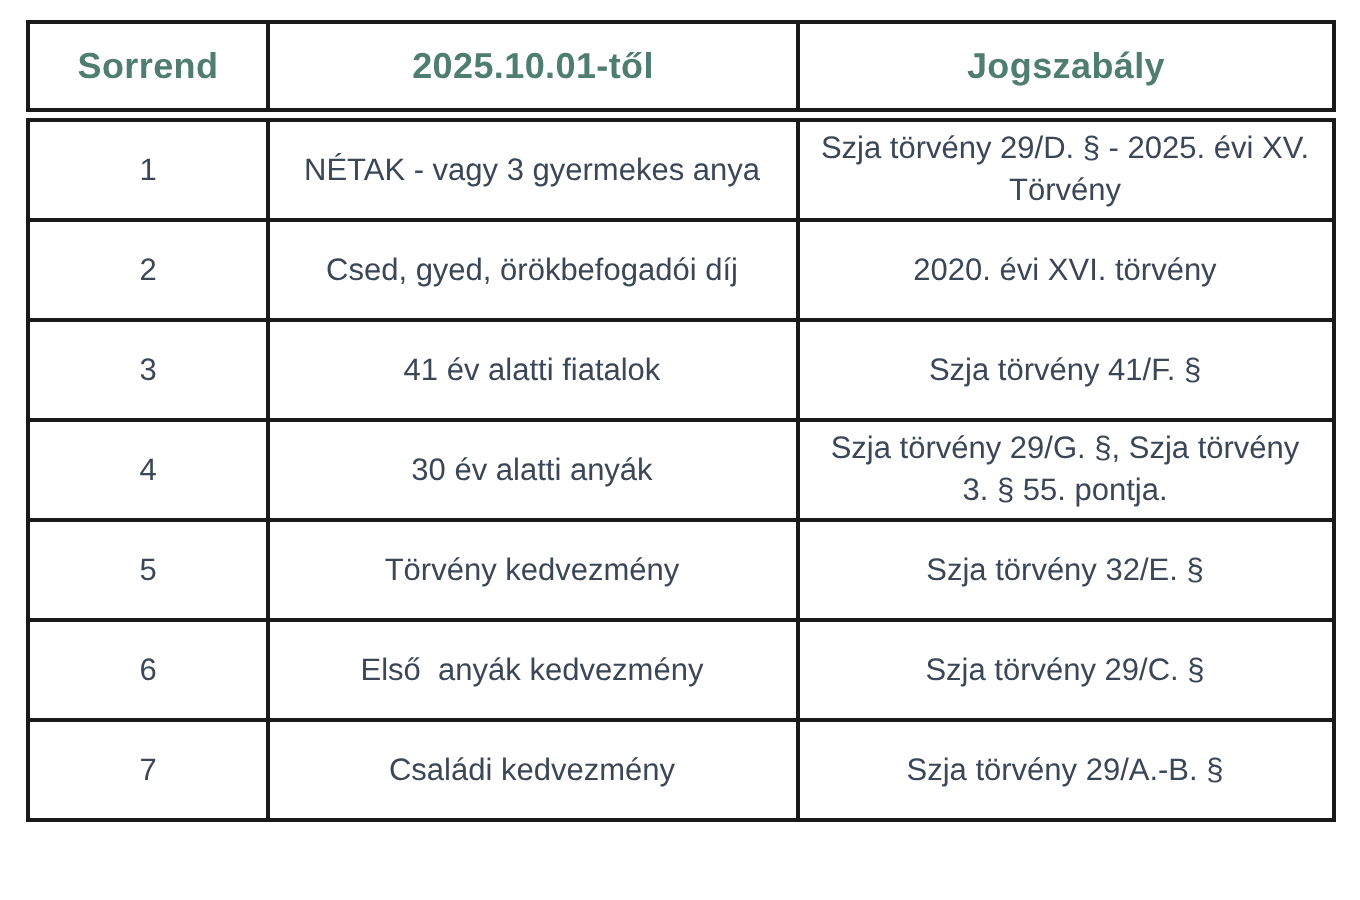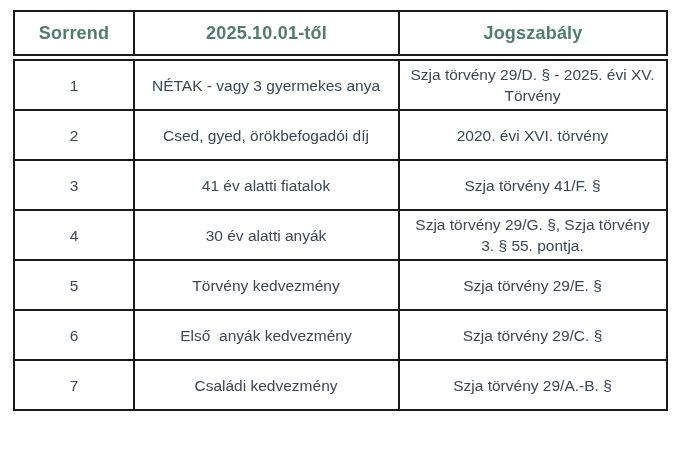--- a/index.html
+++ b/index.html
@@ -102,21 +102,21 @@
       <td class="c-law">Szja törvény 41/F. §</td>
     </tr>
     <tr>
       <td class="c-order">4</td>
       <td class="c-item">30 év alatti anyák</td>
       <td class="c-law">Szja törvény 29/G. §, Szja törvény 3. § 55. pontja.</td>
     </tr>
     <tr>
       <td class="c-order">5</td>
       <td class="c-item">Törvény kedvezmény</td>
-      <td class="c-law">Szja törvény 29/E. §</td>
+      <td class="c-law">Szja törvény 32/E. §</td>
     </tr>
     <tr>
       <td class="c-order">6</td>
       <td class="c-item">Első  anyák kedvezmény</td>
       <td class="c-law">Szja törvény 29/C. §</td>
     </tr>
     <tr>
       <td class="c-order">7</td>
       <td class="c-item">Családi kedvezmény</td>
       <td class="c-law">Szja törvény 29/A.-B. §</td>

